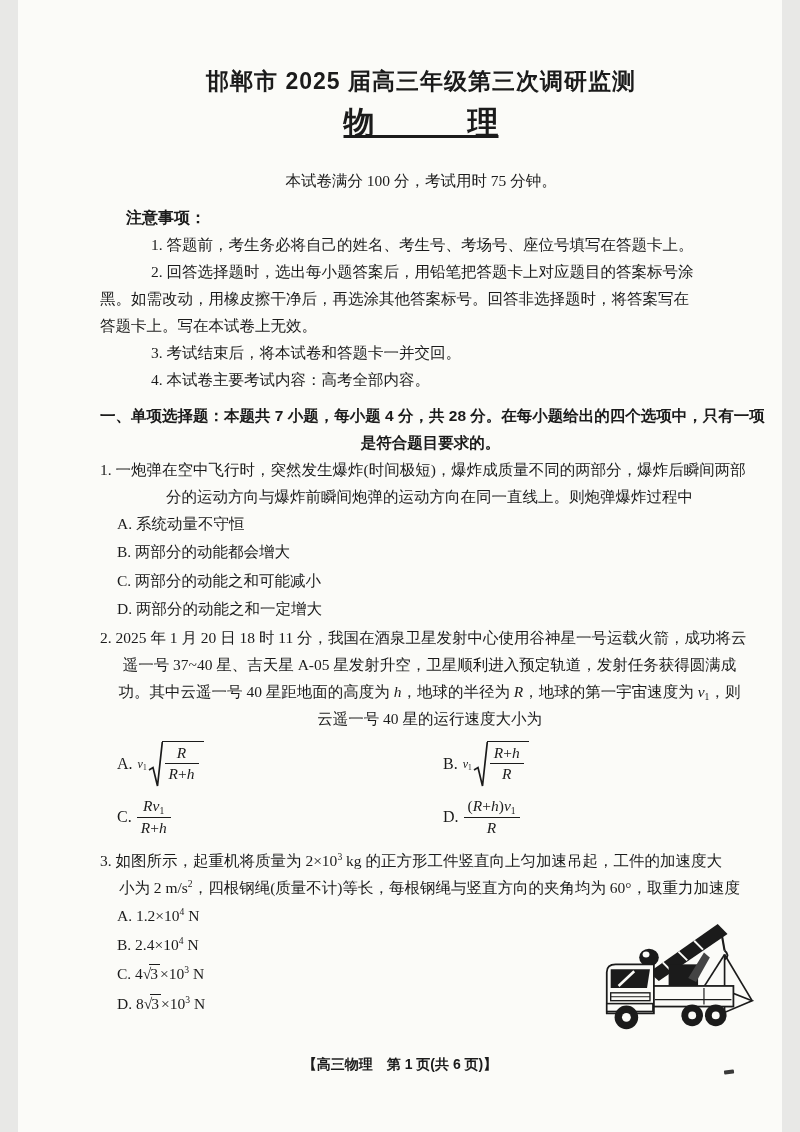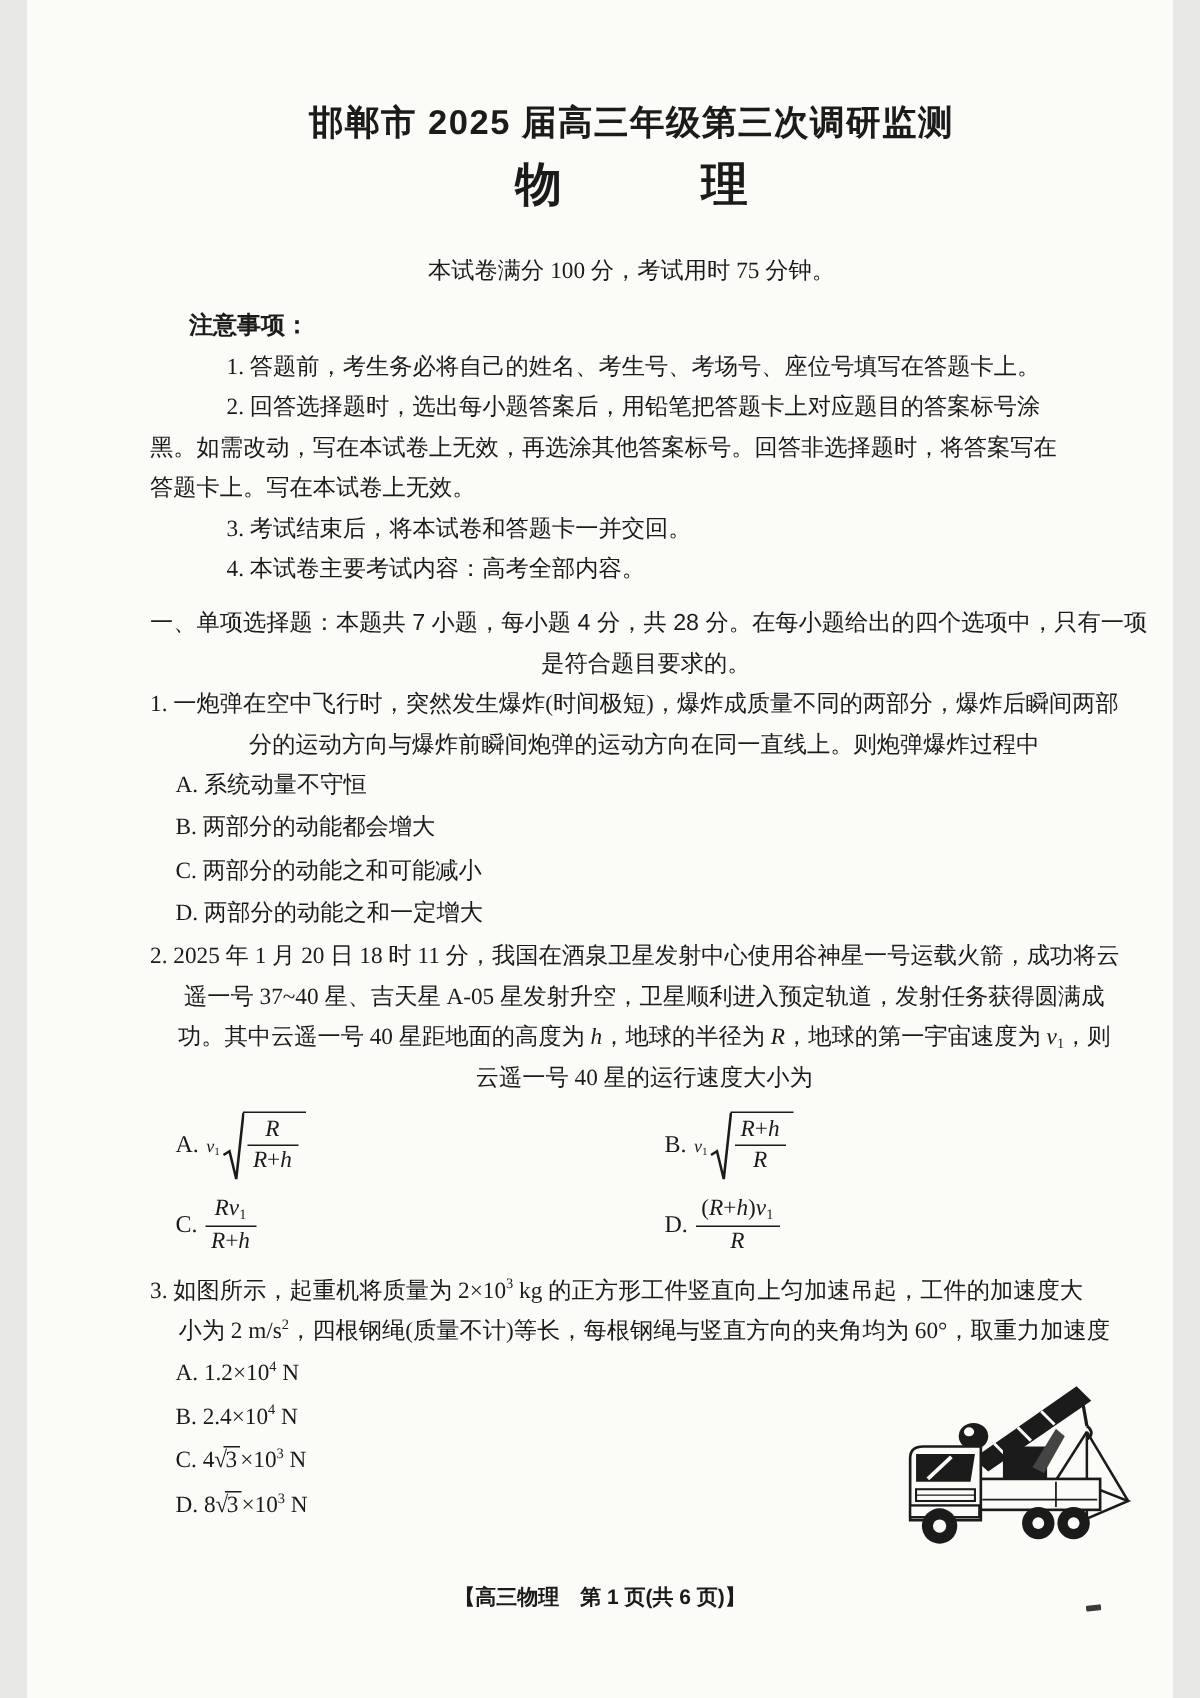--- a/index.html
+++ b/index.html
@@ -12,35 +12,35 @@
   .content{position:absolute;left:82px;top:0;width:642px;}
   .line{white-space:nowrap;line-height:27px;}
 
   
   .exam-title{
     margin-top:66px;text-align:center;font-weight:700;font-size:23px;
     font-family:"Liberation Sans","DejaVu Sans",sans-serif;letter-spacing:1px;
   }
   .subject-title{
     margin-top:6px;text-align:center;font-weight:700;font-size:31px;
-    font-family:"Liberation Sans","DejaVu Sans",sans-serif;line-height:40px;
+    font-family:"Liberation Sans","DejaVu Sans",sans-serif;line-height:40px;text-decoration:underline;
   }
   .exam-info{margin-top:28px;text-align:center;line-height:20px;}
 
   
   .notices{margin-top:13px;}
   .notices-heading{
     font-weight:700;font-size:16px;padding-left:26px;line-height:27px;
     font-family:"Liberation Sans","DejaVu Sans",sans-serif;white-space:nowrap;
   }
   .n-first{padding-left:51px;}
   .n-cont{padding-left:0;}
 
   
-  .section-heading{margin-top:9px;font-weight:400;
+  .section-heading{margin-top:9px;font-weight:700;
     font-family:"Liberation Sans","DejaVu Sans",sans-serif;}
   .sec-cont{padding-left:19px;text-align:center;}
 
   
   .question{margin-top:0;}
   .q-first{padding-left:0;}
   .q-cont{padding-left:17px;text-align:center;}
   .opt{padding-left:17px;line-height:28.4px;}
   .q3 .opt{line-height:29.4px;}
 
@@ -91,21 +91,21 @@
   <div class="content">
 
     <div class="exam-title">邯郸市 2025 届高三年级第三次调研监测</div>
     <div class="subject-title">物　　　理</div>
     <div class="exam-info">本试卷满分 100 分，考试用时 75 分钟。</div>
 
     <div class="notices">
       <div class="notices-heading">注意事项：</div>
       <div class="line n-first">1. 答题前，考生务必将自己的姓名、考生号、考场号、座位号填写在答题卡上。</div>
       <div class="line n-first">2. 回答选择题时，选出每小题答案后，用铅笔把答题卡上对应题目的答案标号涂</div>
-      <div class="line n-cont">黑。如需改动，写在本试卷上无效，再选涂其他答案标号。回答非选择题时，将答案写在</div>
+      <div class="line n-cont">黑。如需改动，用橡皮擦干净后，再选涂其他答案标号。回答非选择题时，将答案写在</div>
       <div class="line n-cont">答题卡上。写在本试卷上无效。</div>
       <div class="line n-first">3. 考试结束后，将本试卷和答题卡一并交回。</div>
       <div class="line n-first">4. 本试卷主要考试内容：高考全部内容。</div>
     </div>
 
     <div class="section-heading">
       <div class="line">一、单项选择题：本题共 7 小题，每小题 4 分，共 28 分。在每小题给出的四个选项中，只有一项</div>
       <div class="line sec-cont">是符合题目要求的。</div>
     </div>
 

